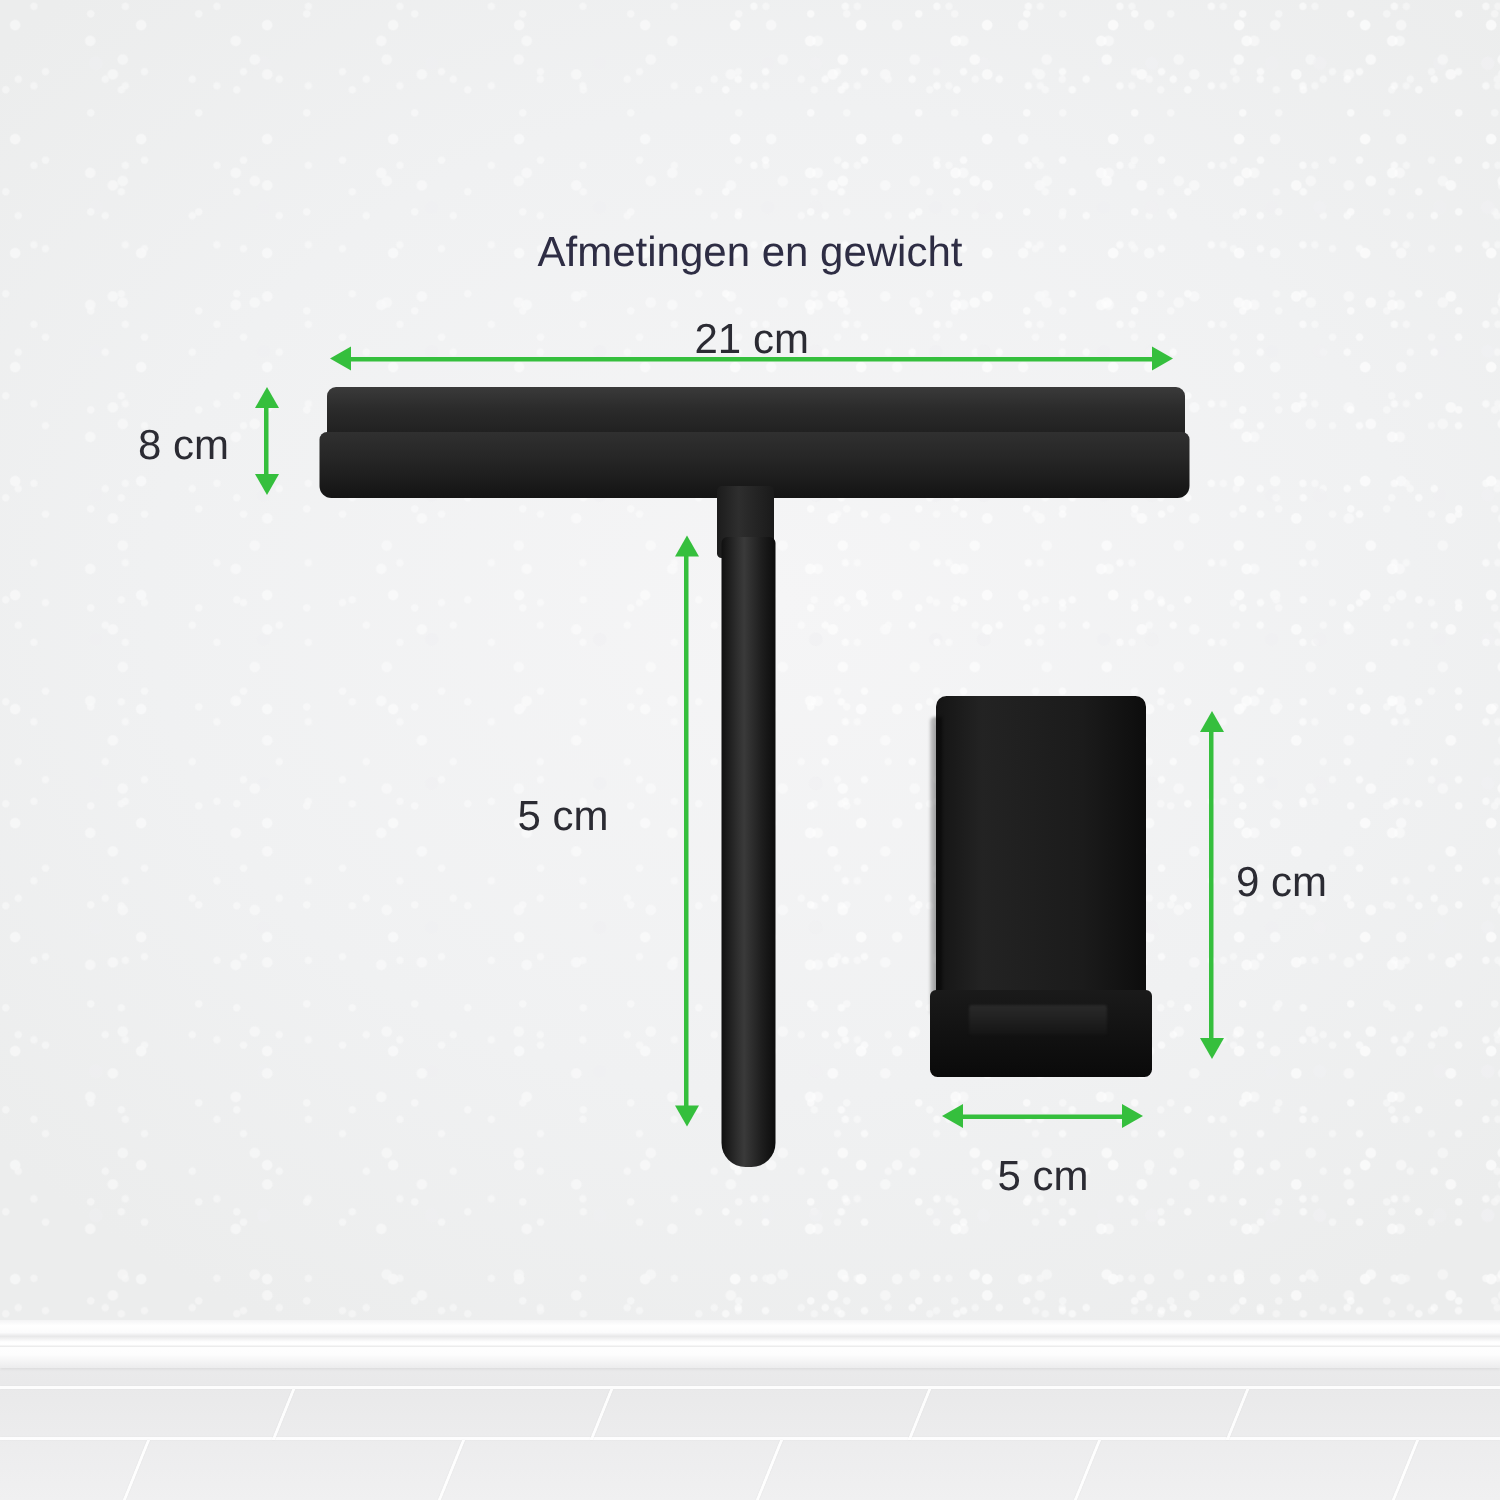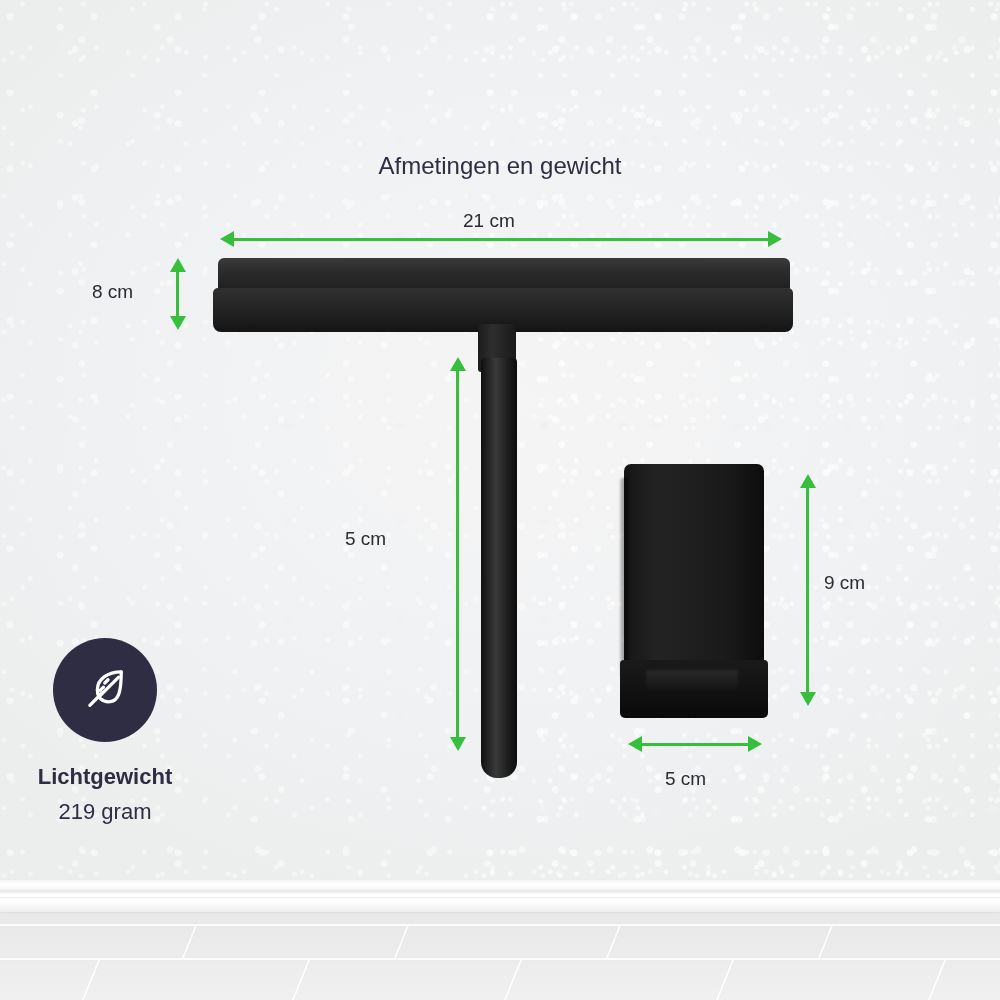--- a/index.html
+++ b/index.html
@@ -43,21 +43,21 @@
   
   .title {
     position: absolute; left: 0; right: 0; top: 72px;
     text-align: center;
     font-size: 47px; font-weight: 700; letter-spacing: -0.6px;
     color: #2e2d44;
   }
   .subtitle {
     position: absolute; left: 0; right: 0; top: 152px;
     text-align: center;
-    font-size: 24px; font-weight: 400;
+    font-size: 28px; font-weight: 400;
     color: #2e2d44;
   }
 
   
   .squeegee { position: absolute; left: 213px; top: 258px; width: 580px; height: 520px; }
   .sq-blade {
     position: absolute; left: 5px; top: 0; width: 572px; height: 32px;
     background: linear-gradient(180deg, #3a3a3a 0%, #2b2b2b 45%, #202020 100%);
     border-radius: 6px 6px 2px 2px;
     filter: blur(.4px);
@@ -115,21 +115,21 @@
   .arrow-head {
     position: absolute; width: 0; height: 0;
   }
   .ah-left  { border-top: 8px solid transparent; border-bottom: 8px solid transparent; border-right: 14px solid #35bf3d; }
   .ah-right { border-top: 8px solid transparent; border-bottom: 8px solid transparent; border-left: 14px solid #35bf3d; }
   .ah-up    { border-left: 8px solid transparent; border-right: 8px solid transparent; border-bottom: 14px solid #35bf3d; }
   .ah-down  { border-left: 8px solid transparent; border-right: 8px solid transparent; border-top: 14px solid #35bf3d; }
 
   .dim-label {
     position: absolute;
-    font-size: 19px; color: #2b2b33; white-space: nowrap;
+    font-size: 28px; color: #2b2b33; white-space: nowrap;
   }
 
   
   .badge { position: absolute; left: 15px; top: 638px; width: 180px; }
   .badge-circle {
     width: 104px; height: 104px; border-radius: 50%;
     background: #2e2d44;
     margin: 0 auto;
     display: flex; align-items: center; justify-content: center;
   }
@@ -215,35 +215,20 @@
     <div class="arrow-head ah-down" style="left:800px; top:692px;"></div>
   </div>
 
   <div>
     <div class="dim-line h-line" style="left:640px; top:743px; width:110px;"></div>
     <div class="arrow-head ah-left" style="left:628px; top:736px;"></div>
     <div class="arrow-head ah-right" style="left:748px; top:736px;"></div>
     <div class="dim-label" style="left:665px; top:768px;">5 cm</div>
   </div>
 
-  <div class="badge">
-    <div class="badge-circle">
-      <span>
-        <svg width="52" height="52" viewBox="0 0 24 24" fill="none" stroke="#ffffff" stroke-width="1.5" stroke-linecap="round" stroke-linejoin="round">
-          <path d="M19.5 4.5c-6 0-11 3.2-11 8.2 0 1.4.3 2.4.8 3.3l9-9"></path>
-          <path d="M8.5 12.7c0 2 .6 3.4 1.6 4.4 1.1 1 2.7 1.4 4.4 1.2 3.6-.5 5-4.2 5-13.8"></path>
-          <path d="M5 20l5.8-5.8"></path>
-          <path d="M13.4 8.2l-1.5 1.5"></path>
-          <path d="M11.3 11.6l-1.5 1.5"></path>
-        </svg>
-      </span>
-    </div>
-    <div class="badge-title">Lichtgewicht</div>
-    <div class="badge-value">219 gram</div>
-  </div>
 
   <div class="floor">
     <div class="skirting"></div>
     <div class="tile-line" style="left:0; top:44px; width:1000px; height:2px;"></div>
     <div class="tile-line" style="left:0; top:78px; width:1000px; height:2px;"></div>
     <div class="tile-line" style="left:188px; top:46px; width:2px; height:34px; transform:skewX(-22deg);"></div>
     <div class="tile-line" style="left:400px; top:46px; width:2px; height:34px; transform:skewX(-22deg);"></div>
     <div class="tile-line" style="left:612px; top:46px; width:2px; height:34px; transform:skewX(-22deg);"></div>
     <div class="tile-line" style="left:824px; top:46px; width:2px; height:34px; transform:skewX(-22deg);"></div>
     <div class="tile-line" style="left:90px; top:80px; width:2px; height:40px; transform:skewX(-22deg);"></div>

